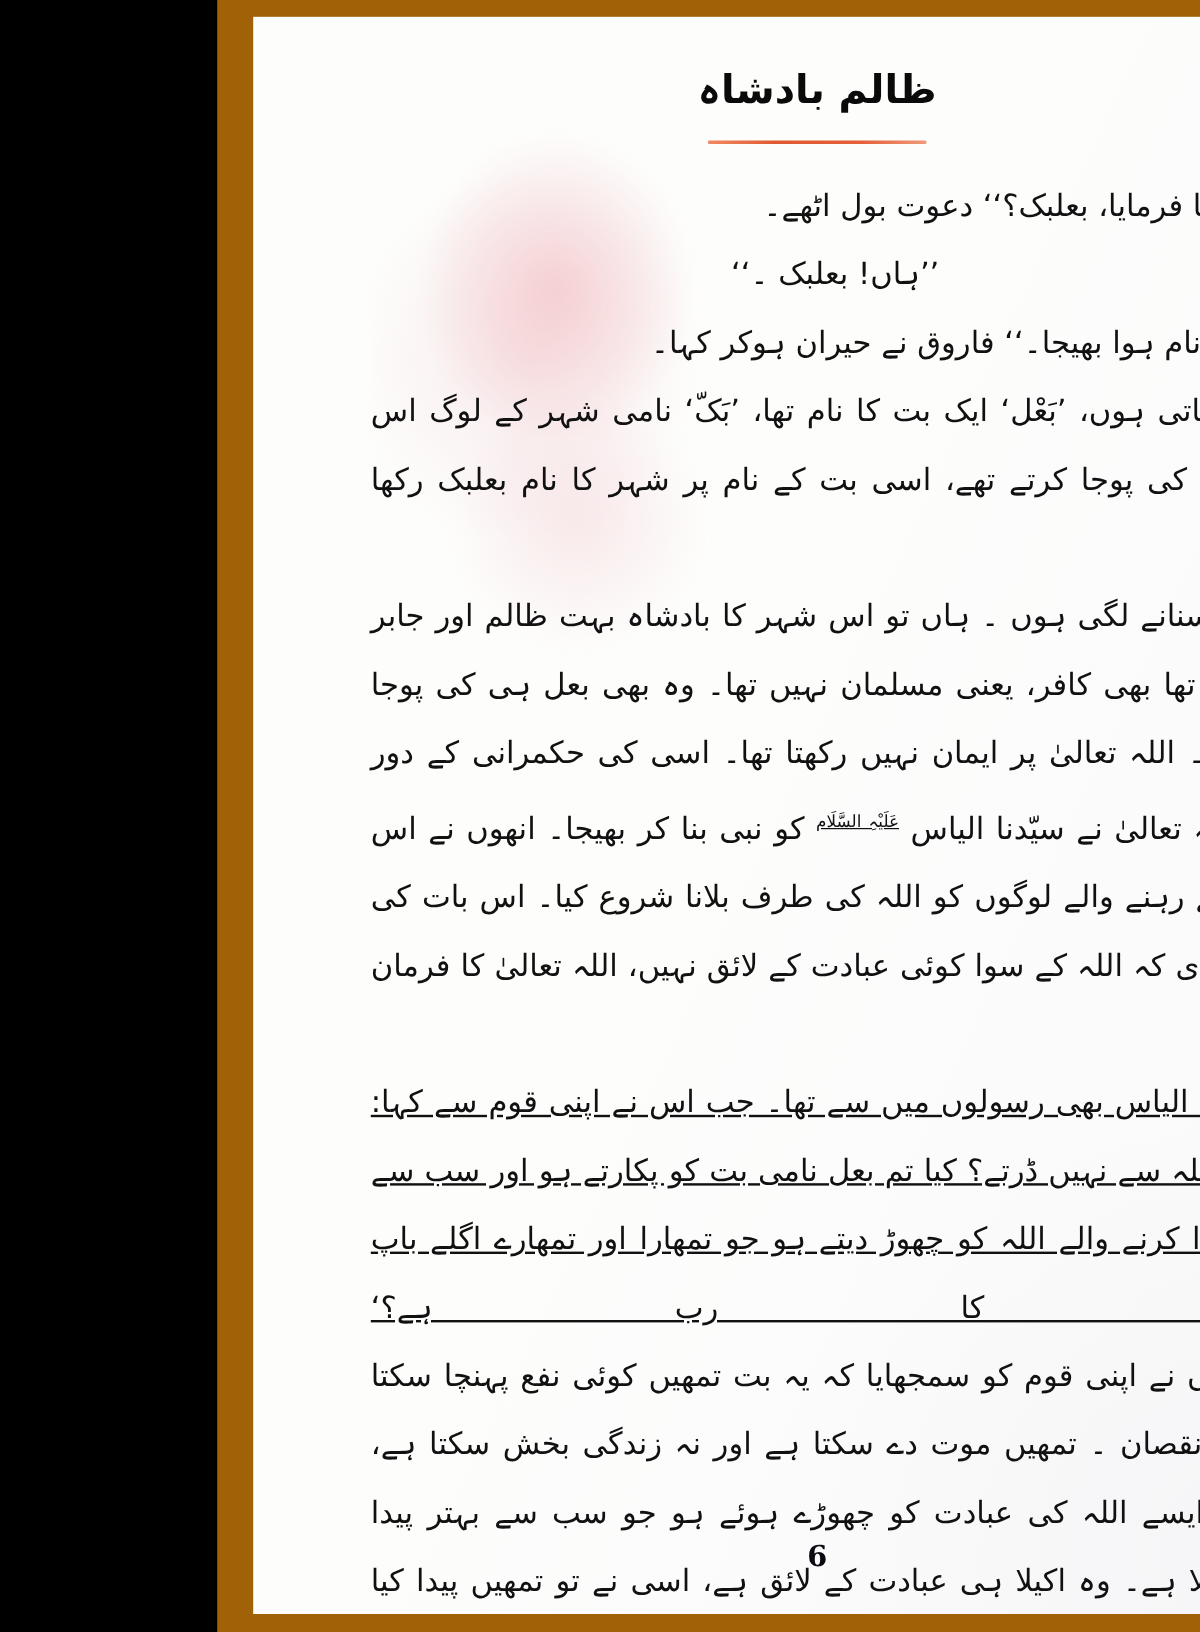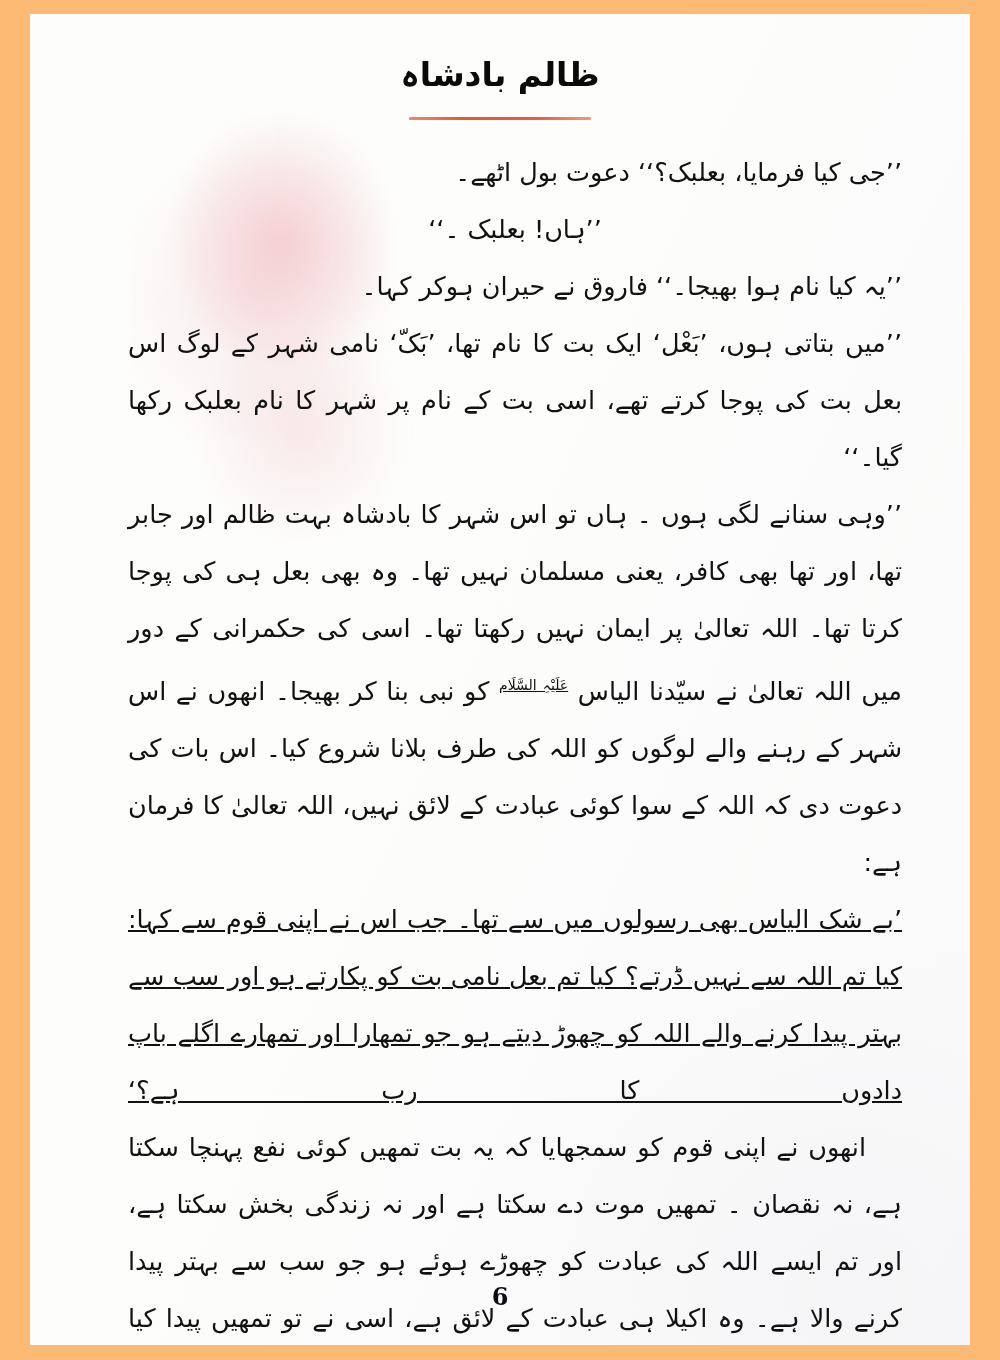--- a/index.html
+++ b/index.html
@@ -11,23 +11,23 @@
   body {
     width: 1000px;
     height: 1360px;
     overflow: hidden;
     font-family: "DejaVu Sans", "Liberation Sans", sans-serif;
   }
 
   
   .scan-frame {
     position: relative;
-    width: 1000px;
+    width: 819px;
     height: 1360px;
-    background: #fdba74;
+    background: #a16207;
   }
 
   
   .page-sheet {
     position: absolute;
     left: 30px;
     top: 14px;
     width: 940px;
     height: 1331px;
     background: #fdfdfc;

